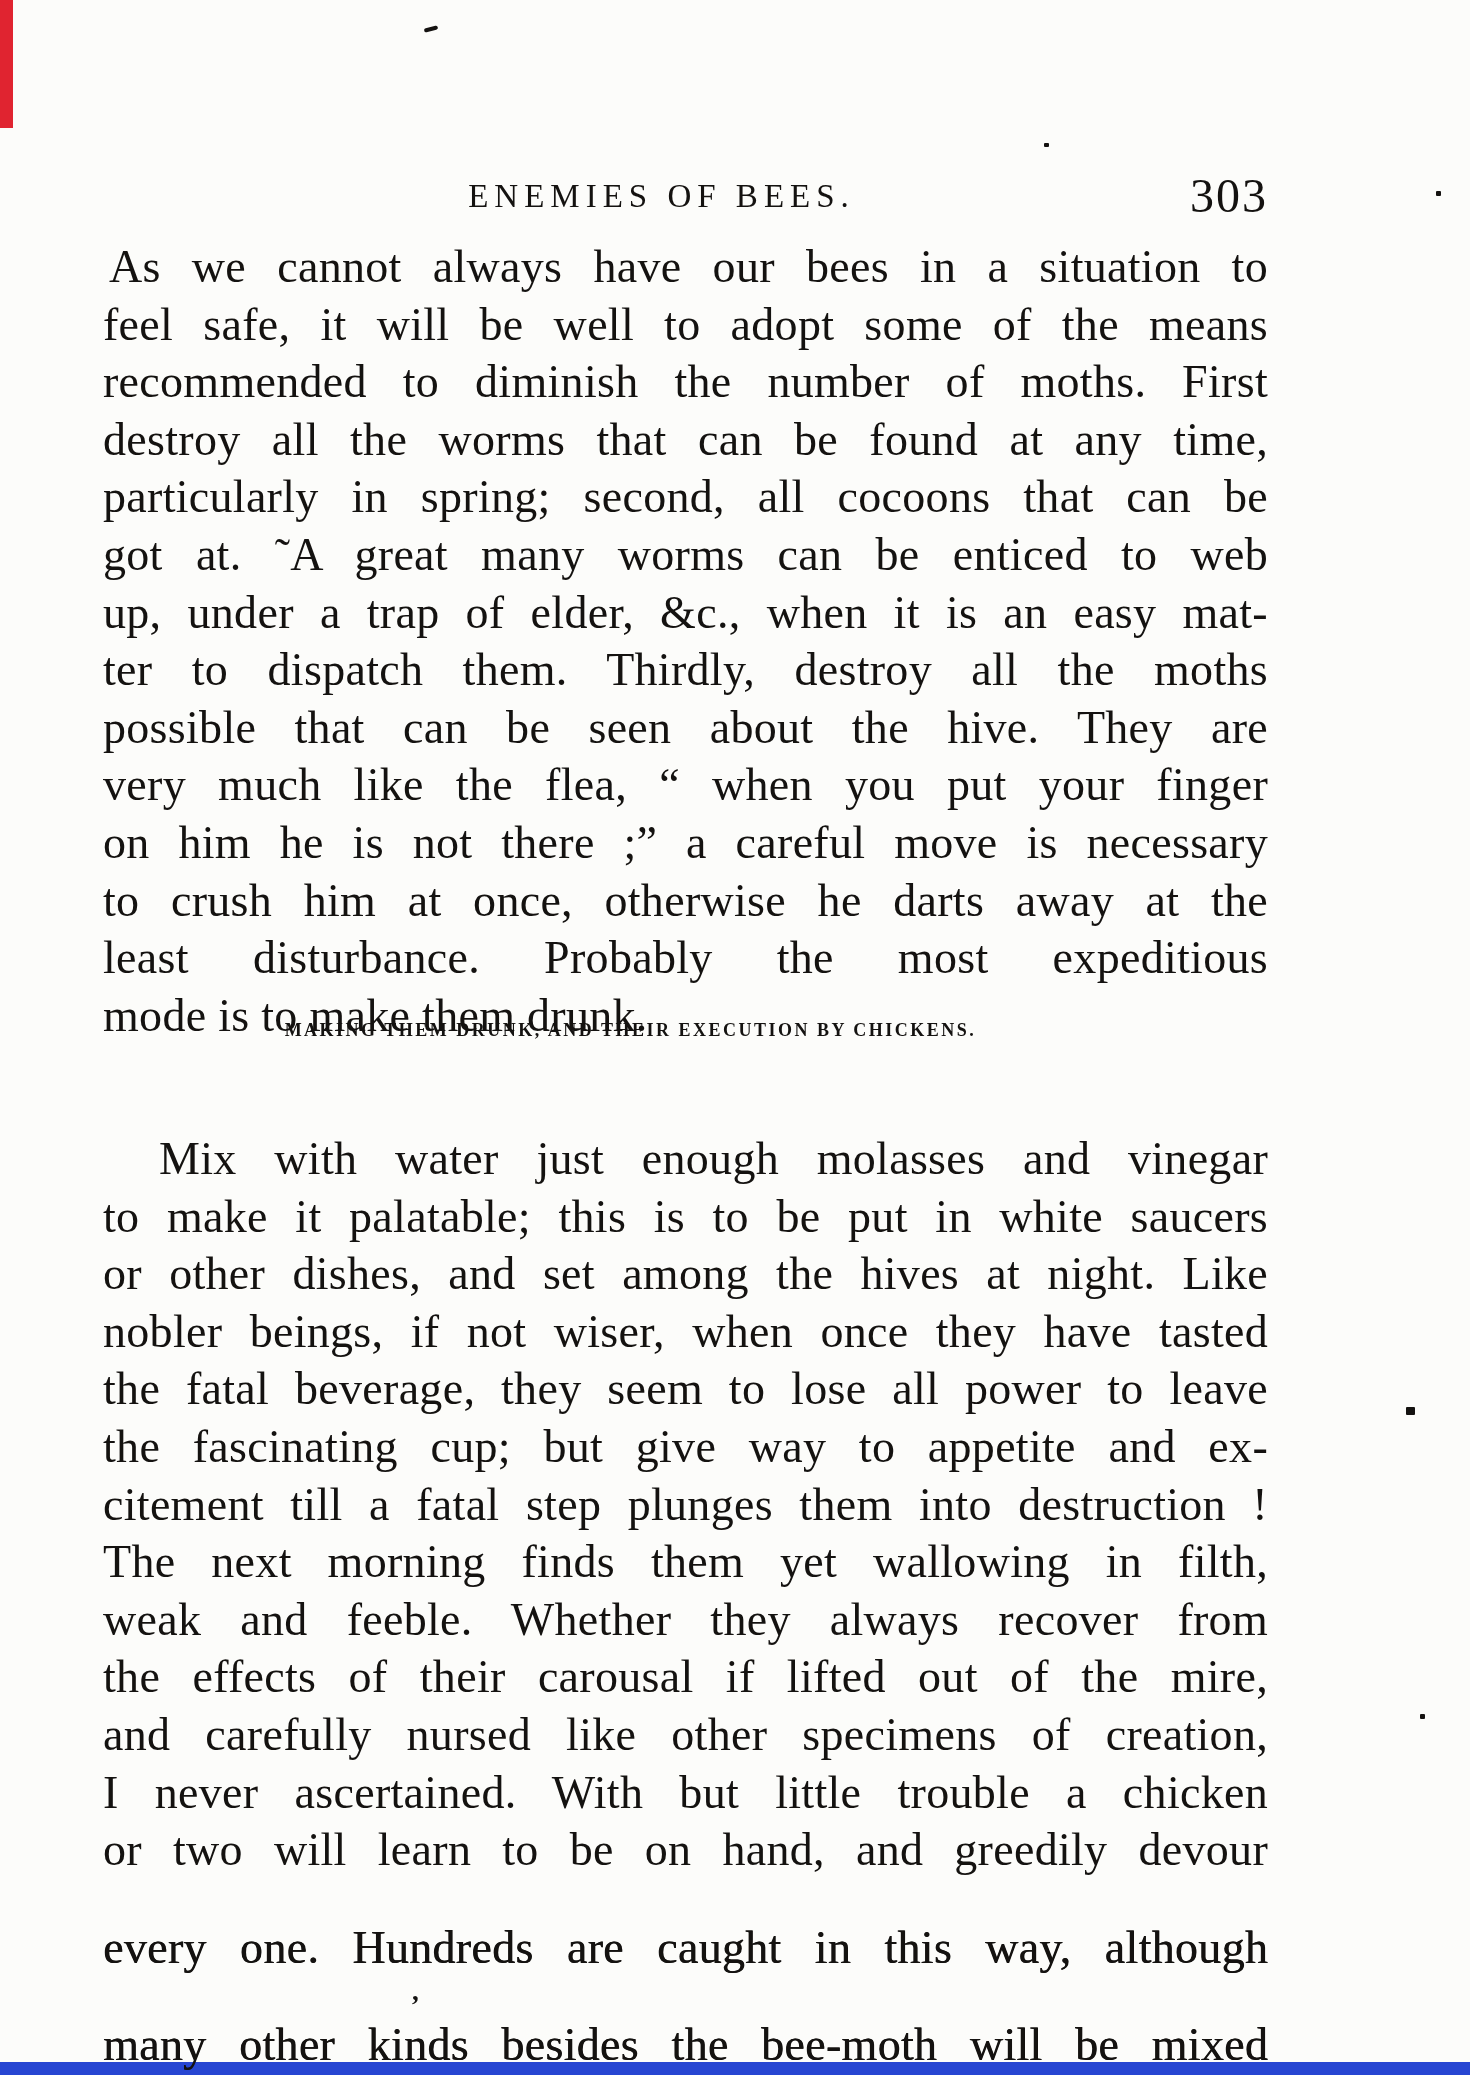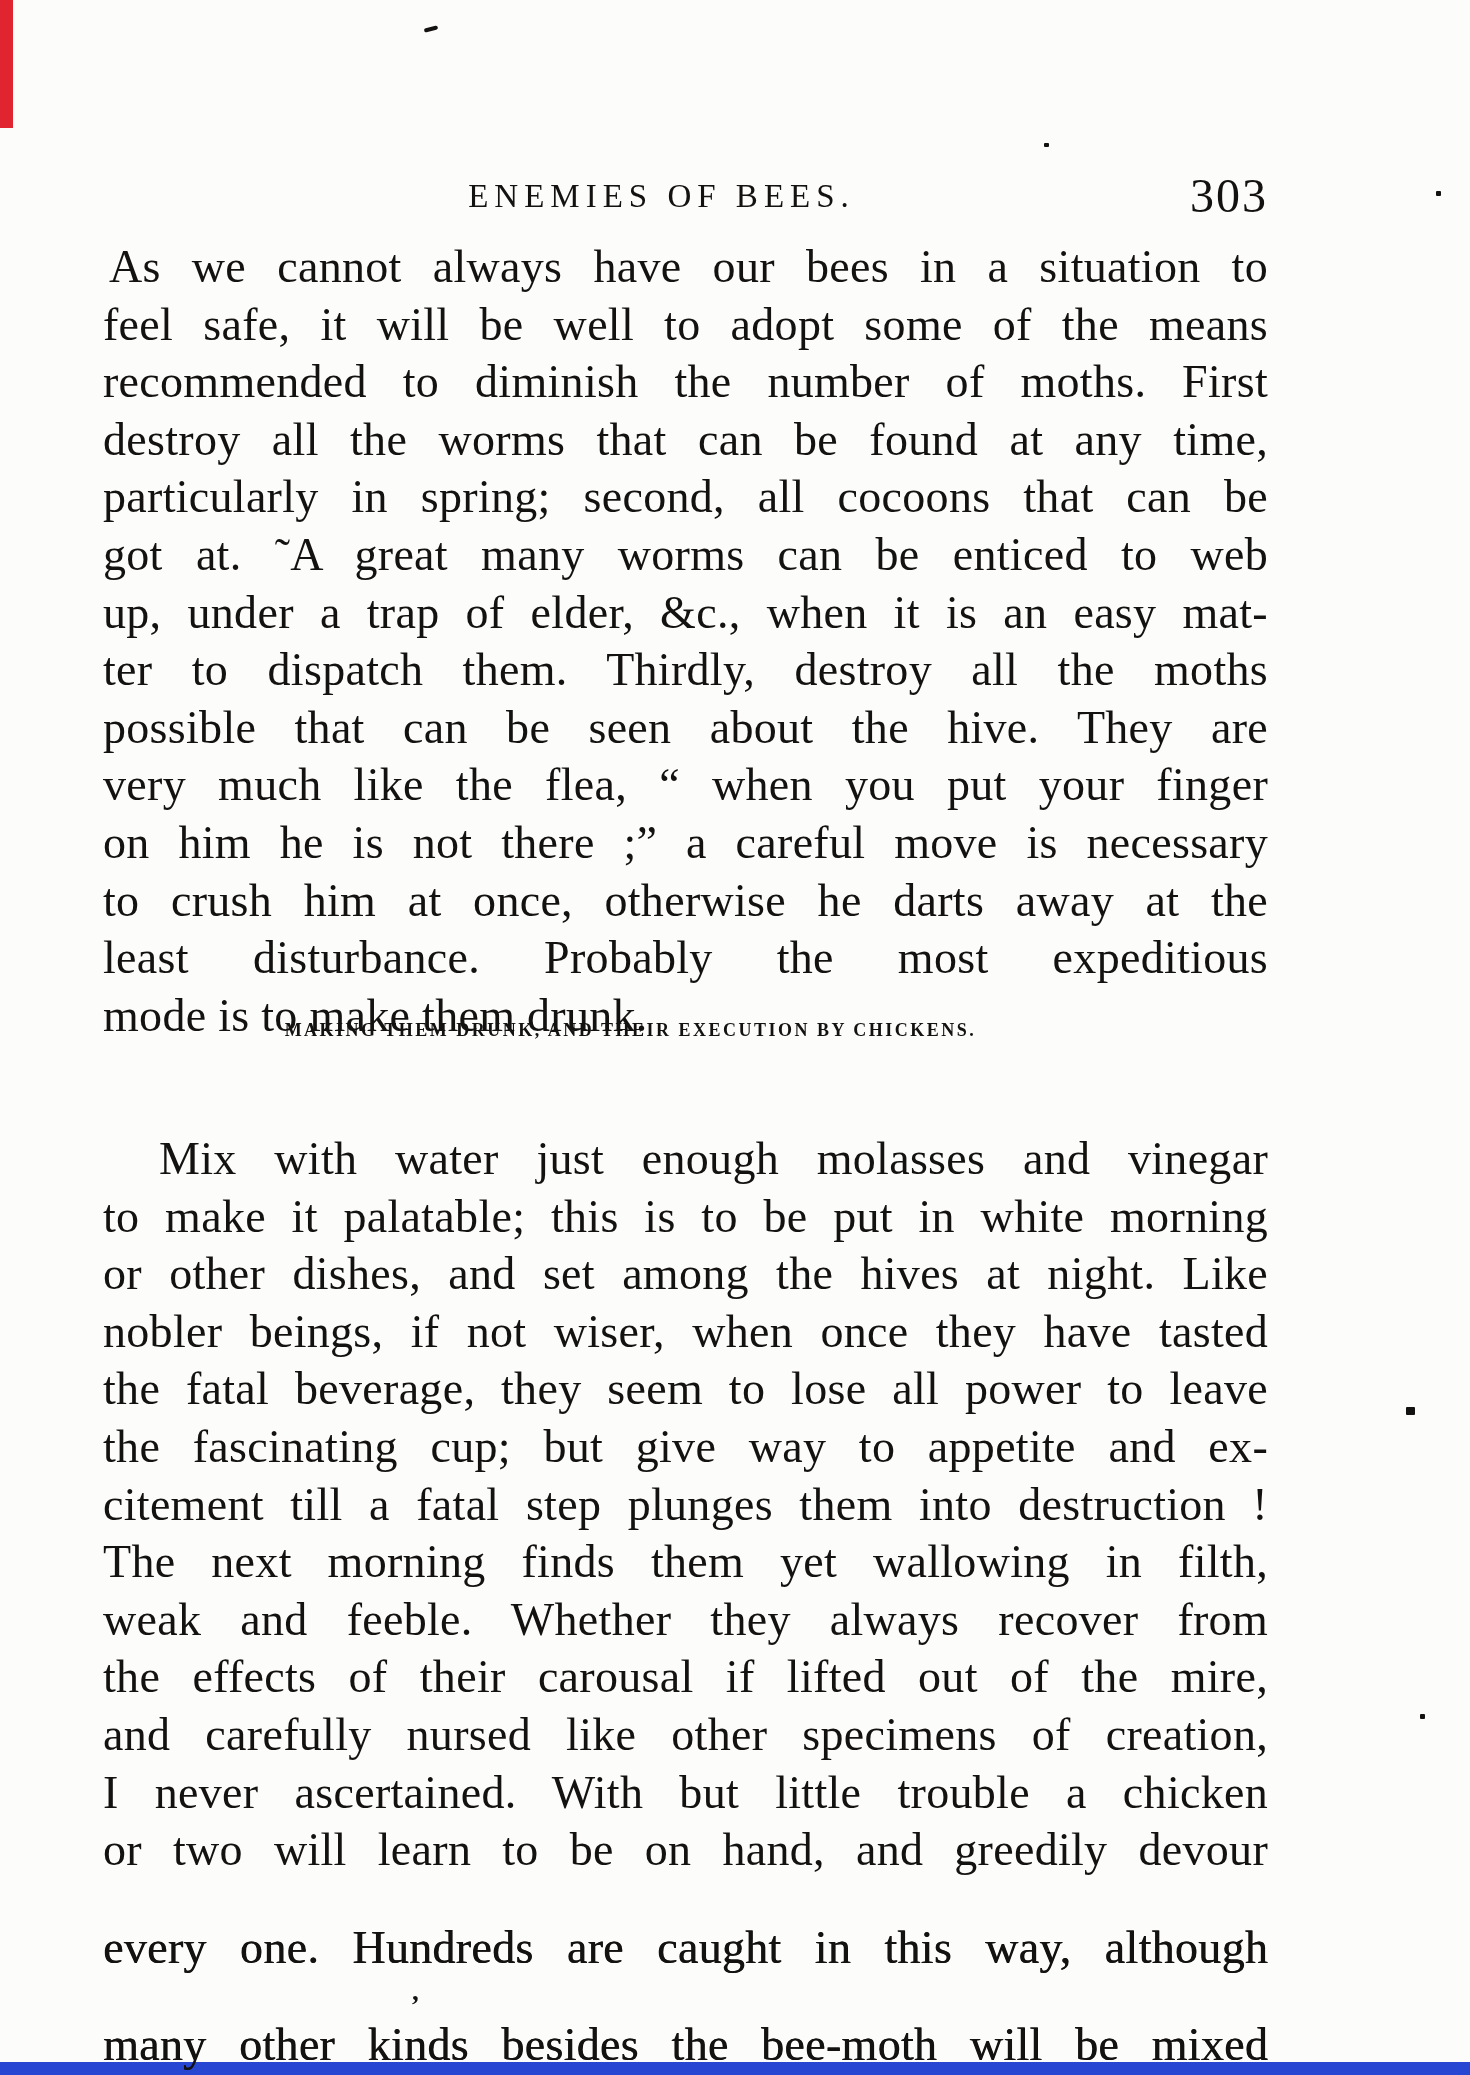--- a/index.html
+++ b/index.html
@@ -98,21 +98,21 @@
       <div class="line">on him he is not there ;” a careful move is necessary</div>
       <div class="line">to crush him at once, otherwise he darts away at the</div>
       <div class="line">least disturbance. Probably the most expeditious</div>
       <div class="line">mode is to make them drunk.</div>
     </div>
 
   <div class="section-heading">MAKING THEM DRUNK, AND THEIR EXECUTION BY CHICKENS.</div>
 
   <div class="para p2">
       <div class="line">Mix with water just enough molasses and vinegar</div>
-      <div class="line">to make it palatable; this is to be put in white morning</div>
+      <div class="line">to make it palatable; this is to be put in white saucers</div>
       <div class="line">or other dishes, and set among the hives at night. Like</div>
       <div class="line">nobler beings, if not wiser, when once they have tasted</div>
       <div class="line">the fatal beverage, they seem to lose all power to leave</div>
       <div class="line">the fascinating cup; but give way to appetite and ex-</div>
       <div class="line">citement till a fatal step plunges them into destruction !</div>
       <div class="line">The next morning finds them yet wallowing in filth,</div>
       <div class="line">weak and feeble. Whether they always recover from</div>
       <div class="line">the effects of their carousal if lifted out of the mire,</div>
       <div class="line">and carefully nursed like other specimens of creation,</div>
       <div class="line">I never ascertained. With but little trouble a chicken</div>

